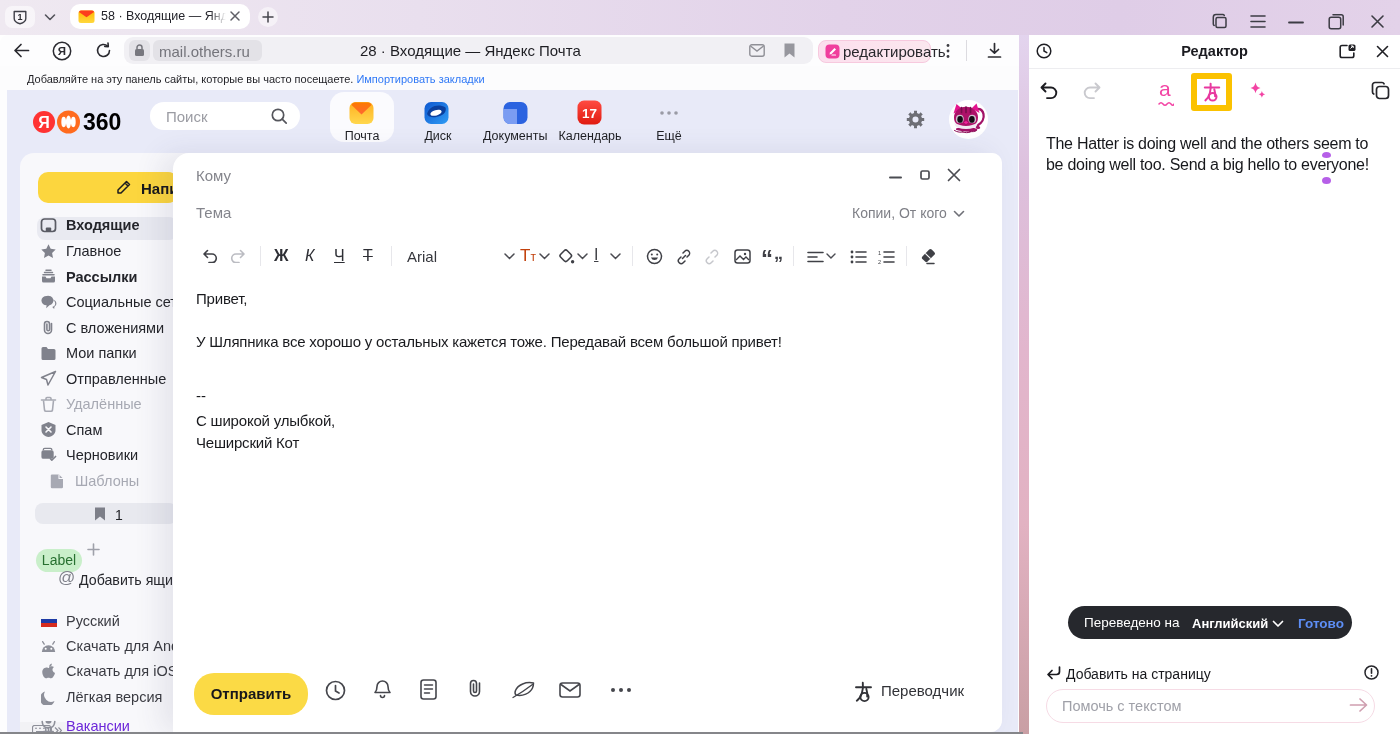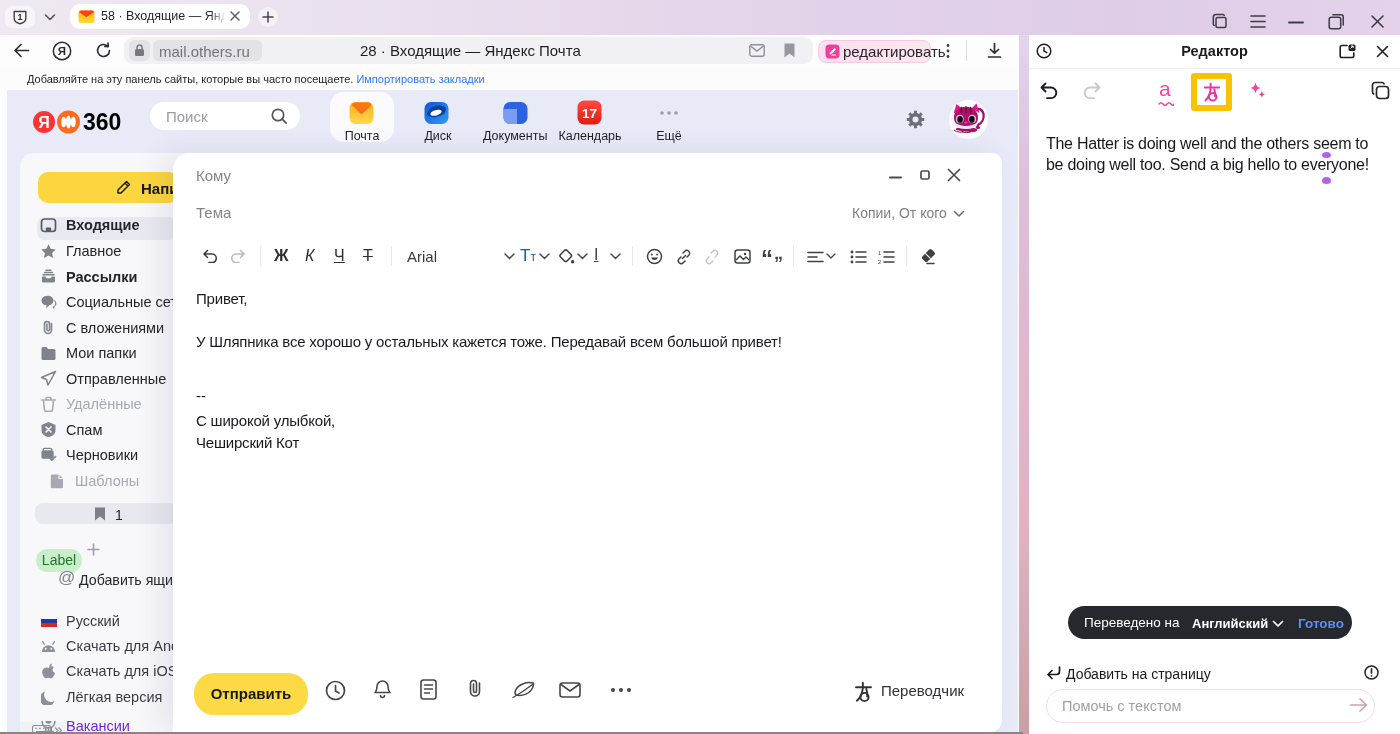--- a/index.html
+++ b/index.html
@@ -376,21 +376,21 @@
   <div class="abs" style="left:87px;top:93px;width:1px;height:20px;background:#e7e7eb;"></div>
   <div class="abs" style="left:101px;top:94px;font-size:16px;font-weight:bold;color:#2e2f35;">Ж</div>
   <div class="abs" style="left:132px;top:94px;font-size:16px;font-style:italic;color:#2e2f35;">К</div>
   <div class="abs" style="left:161px;top:94px;font-size:16px;text-decoration:underline;color:#2e2f35;">Ч</div>
   <div class="abs" style="left:190px;top:94px;font-size:16px;text-decoration:line-through;color:#2e2f35;">Т</div>
   <div class="abs" style="left:218px;top:93px;width:1px;height:20px;background:#e7e7eb;"></div>
   <div class="abs" style="left:234px;top:95px;font-size:15px;color:#37383e;">Arial</div>
   <svg class="abs" style="left:331px;top:100px;" width="11" height="7" viewBox="0 0 11 7">
       <path d="M1 1 L5.5 5.5 L10 1" fill="none" stroke="#4b4c52" stroke-width="1.5" stroke-linecap="round"></path>
     </svg>
-  <div class="abs" style="left:347px;top:93px;font-size:17px;color:#0369a1;">T<span style="font-size:12px;">т</span></div>
+  <div class="abs" style="left:347px;top:93px;font-size:17px;color:#c2410c;">T<span style="font-size:12px;">т</span></div>
   <svg class="abs" style="left:366px;top:100px;" width="11" height="7" viewBox="0 0 11 7">
       <path d="M1 1 L5.5 5.5 L10 1" fill="none" stroke="#4b4c52" stroke-width="1.5" stroke-linecap="round"></path>
     </svg>
   <svg class="abs" style="left:385px;top:95px;" width="17" height="17" viewBox="0 0 17 17">
       <rect x="3.1" y="3.1" width="9.3" height="9.3" rx="2.2" fill="none" stroke="#3f4046" stroke-width="1.6" transform="rotate(45 7.75 7.75)"></rect>
       <circle cx="14.6" cy="13.8" r="1.7" fill="#3f4046"></circle>
     </svg>
   <svg class="abs" style="left:404px;top:100px;" width="11" height="7" viewBox="0 0 11 7">
       <path d="M1 1 L5.5 5.5 L10 1" fill="none" stroke="#4b4c52" stroke-width="1.5" stroke-linecap="round"></path>
     </svg>

